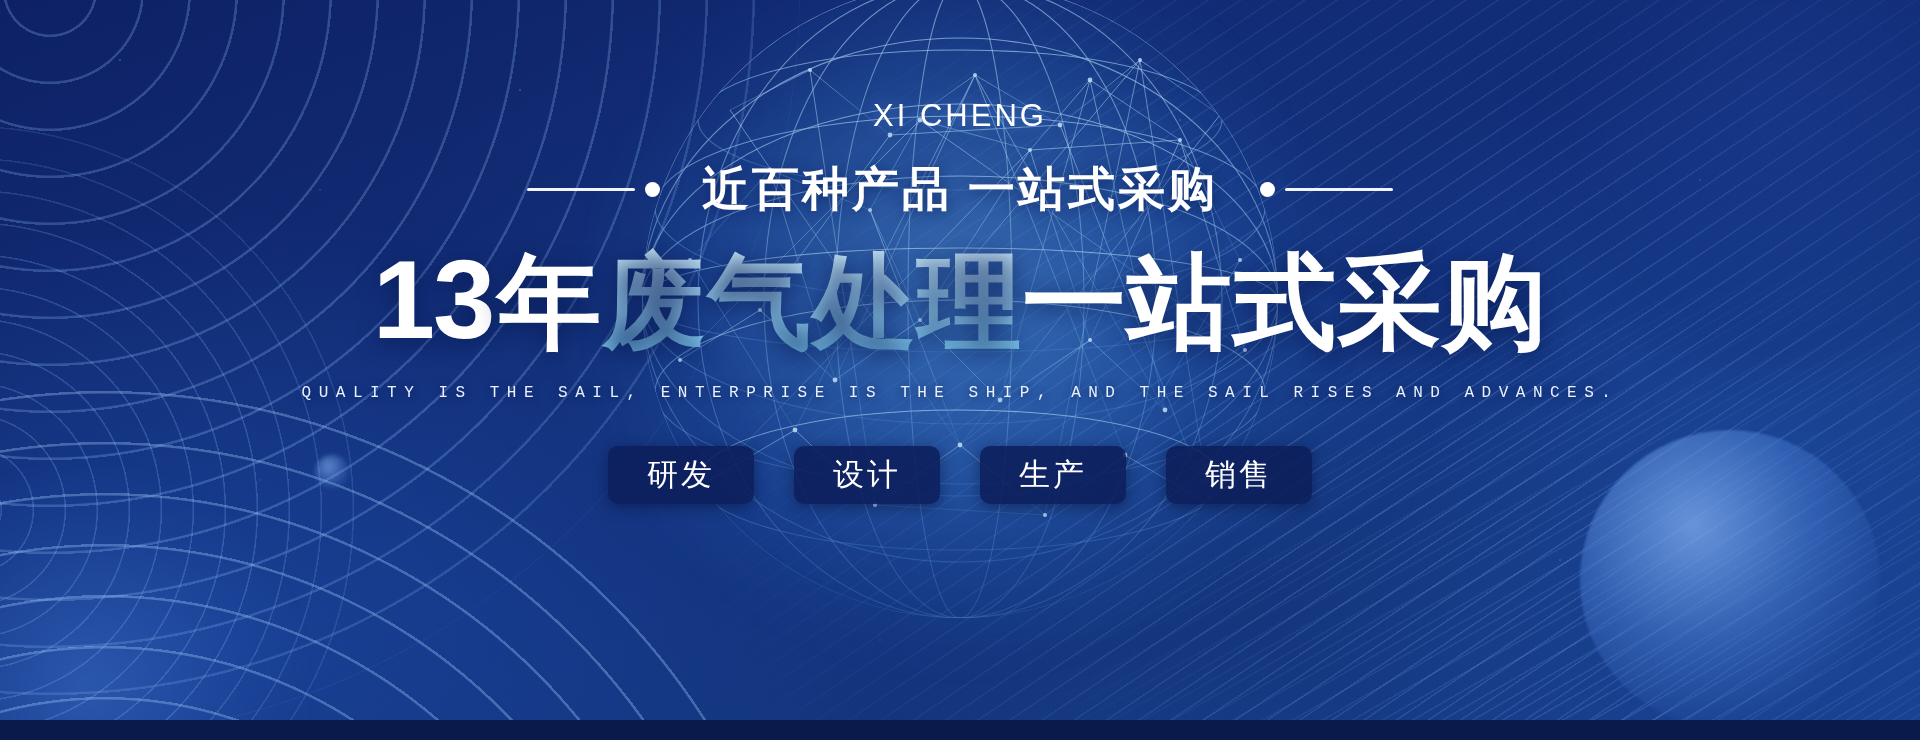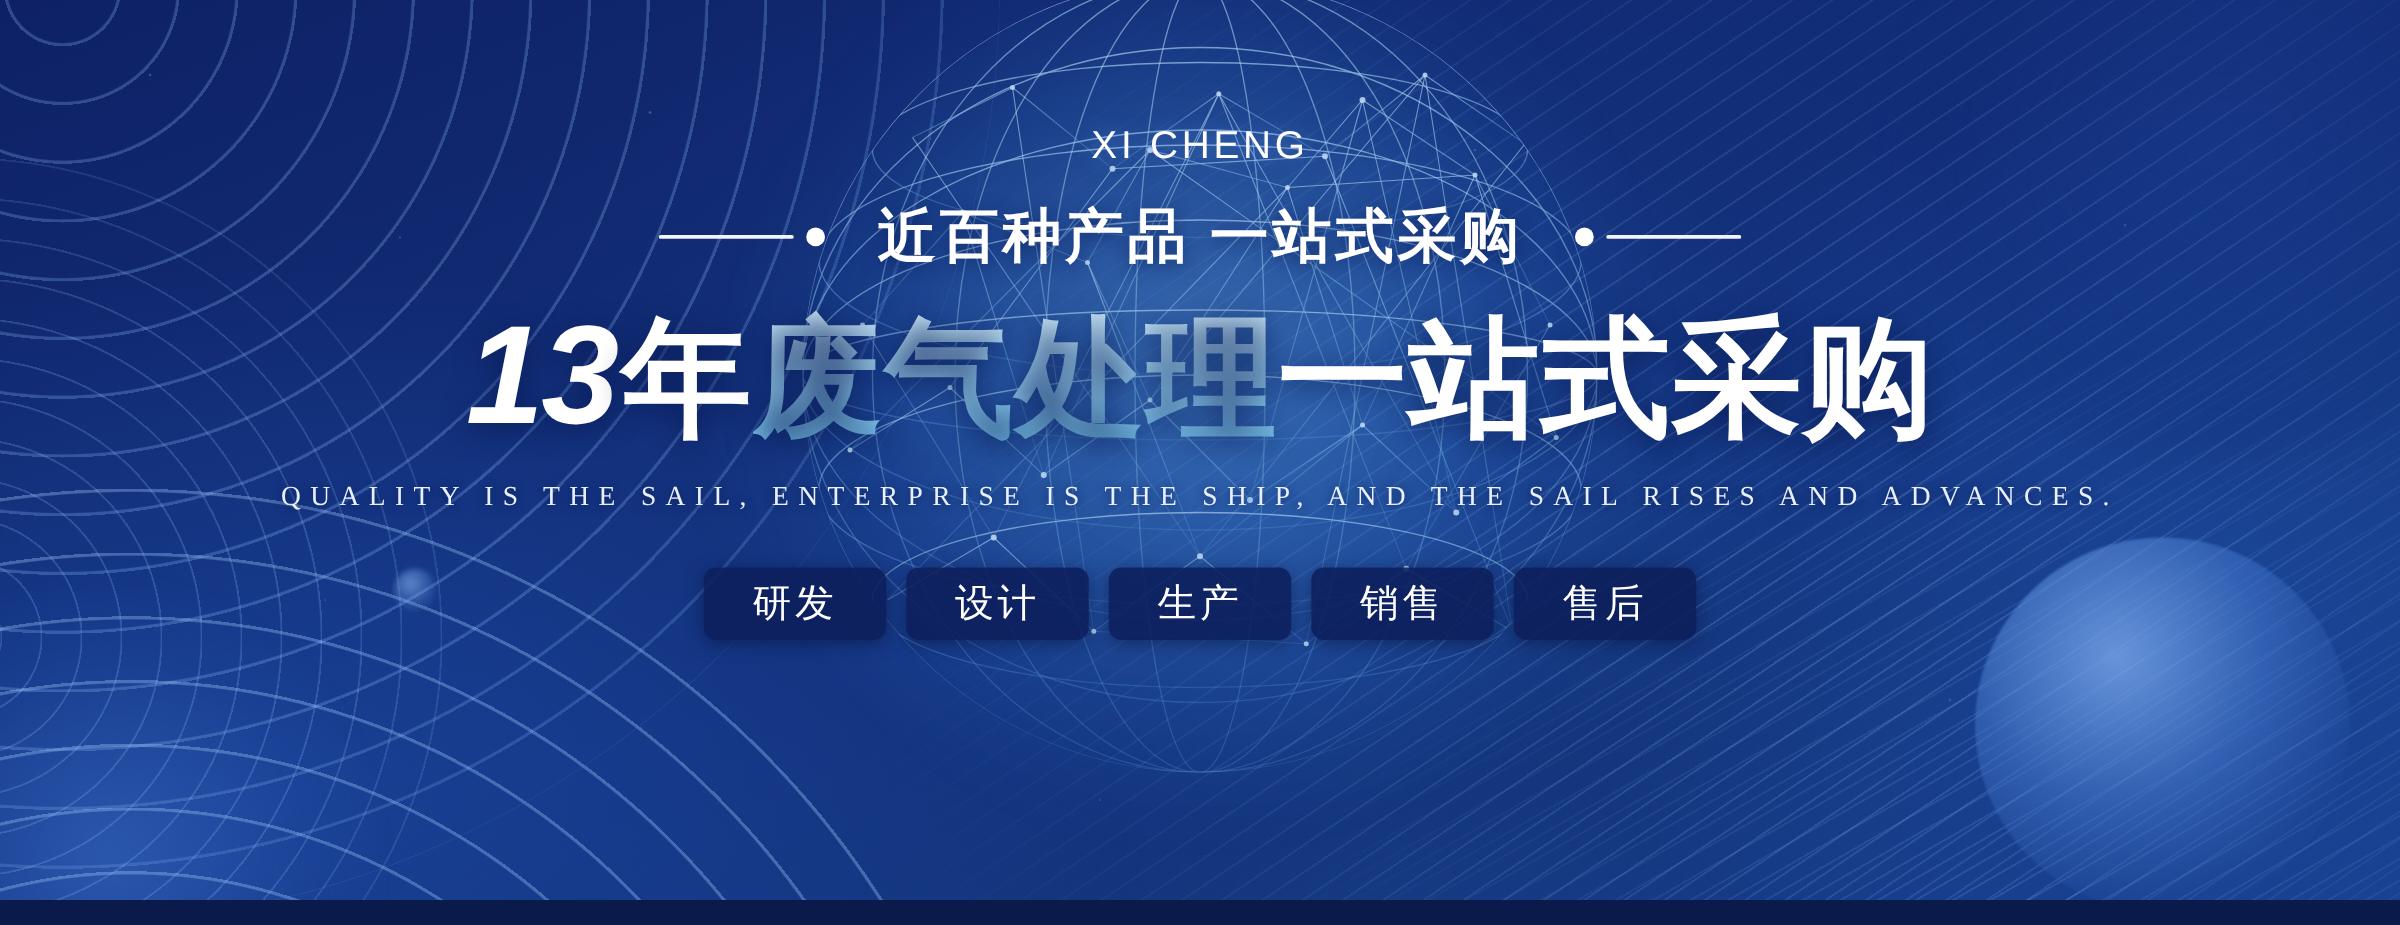--- a/index.html
+++ b/index.html
@@ -165,43 +165,42 @@
     font-size:104px;
     font-weight:bold;
     line-height:1.12;
     white-space:nowrap;
     letter-spacing:1px;
     text-shadow:0 4px 22px rgba(8,24,80,.75);
   }
   .headline .white{color:#ffffff;}
   .headline .num{
     color:#ffffff;
-    font-style:italic;
     font-size:112px;
     letter-spacing:-2px;
     padding-right:4px;
   }
   .headline .accent{
     background:linear-gradient(180deg,#cfeaf9 0%,#9ed5f2 45%,#6fbfe8 100%);
     -webkit-background-clip:text;background-clip:text;
     -webkit-text-fill-color:transparent;color:#9ed5f2;
   }
 
   .tagline{
     margin-top:22px;
-    font-family:Liberation Serif, serif;
-    font-size:22px;
+    font-family:Liberation Mono, monospace;
+    font-size:16px;
     letter-spacing:7.5px;
     color:#e9f1ff;
     white-space:nowrap;
     text-shadow:0 1px 8px rgba(8,24,80,.8);
   }
 
   .pills{
-    display:flex;gap:16px;margin-top:44px;
+    display:flex;gap:40px;margin-top:44px;
   }
   .pill{
     min-width:146px;height:58px;
     display:flex;align-items:center;justify-content:center;
     background:rgba(13,30,90,.88);
     border-radius:10px;
     color:#ffffff;
     font-size:31px;font-weight:500;letter-spacing:3px;
     padding:0 22px;
     box-shadow:0 3px 14px rgba(5,16,55,.5);
@@ -348,18 +347,17 @@
       <span class="num">13</span><span class="white">年</span><span class="accent">废气处理</span><span class="white">一站式采购</span>
     </div>
 
     <div class="tagline">QUALITY IS THE SAIL, ENTERPRISE IS THE SHIP, AND THE SAIL RISES AND ADVANCES.</div>
 
     <div class="pills">
       <span class="pill">研发</span>
       <span class="pill">设计</span>
       <span class="pill">生产</span>
       <span class="pill">销售</span>
-      <span class="pill">售后</span>
     </div>
 
 
   </div>
 </div>
 
 </body></html>

